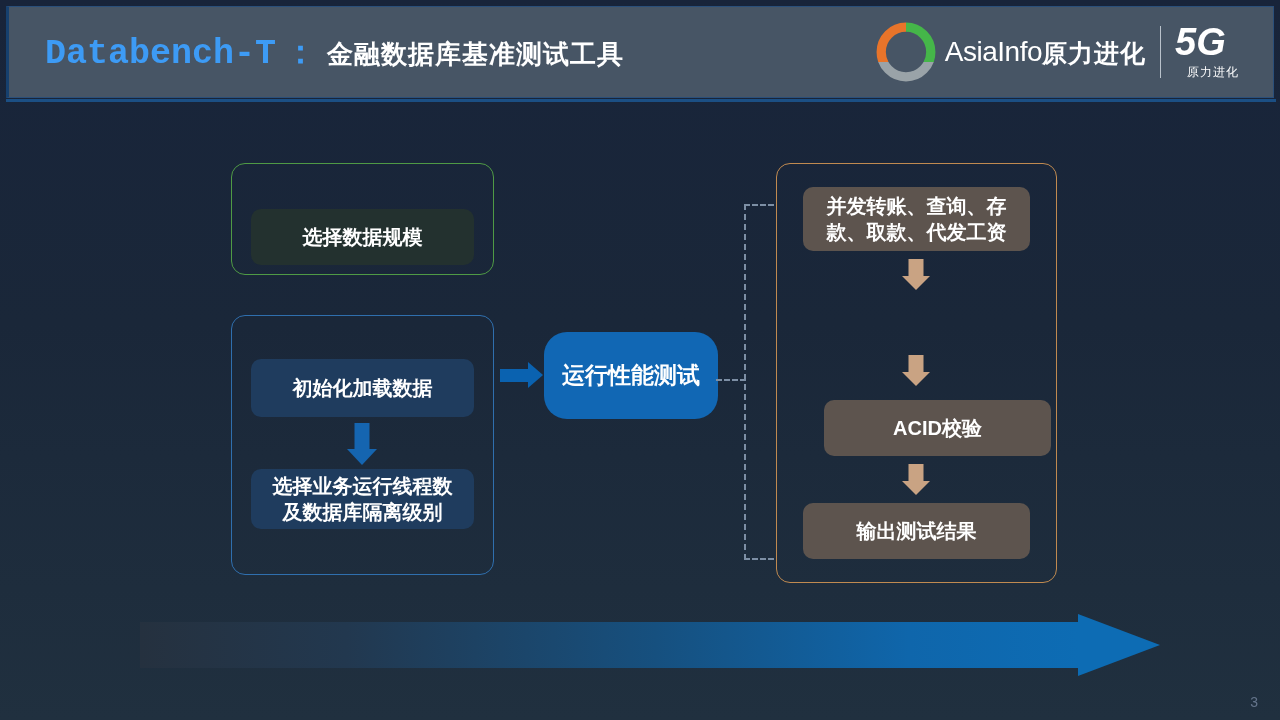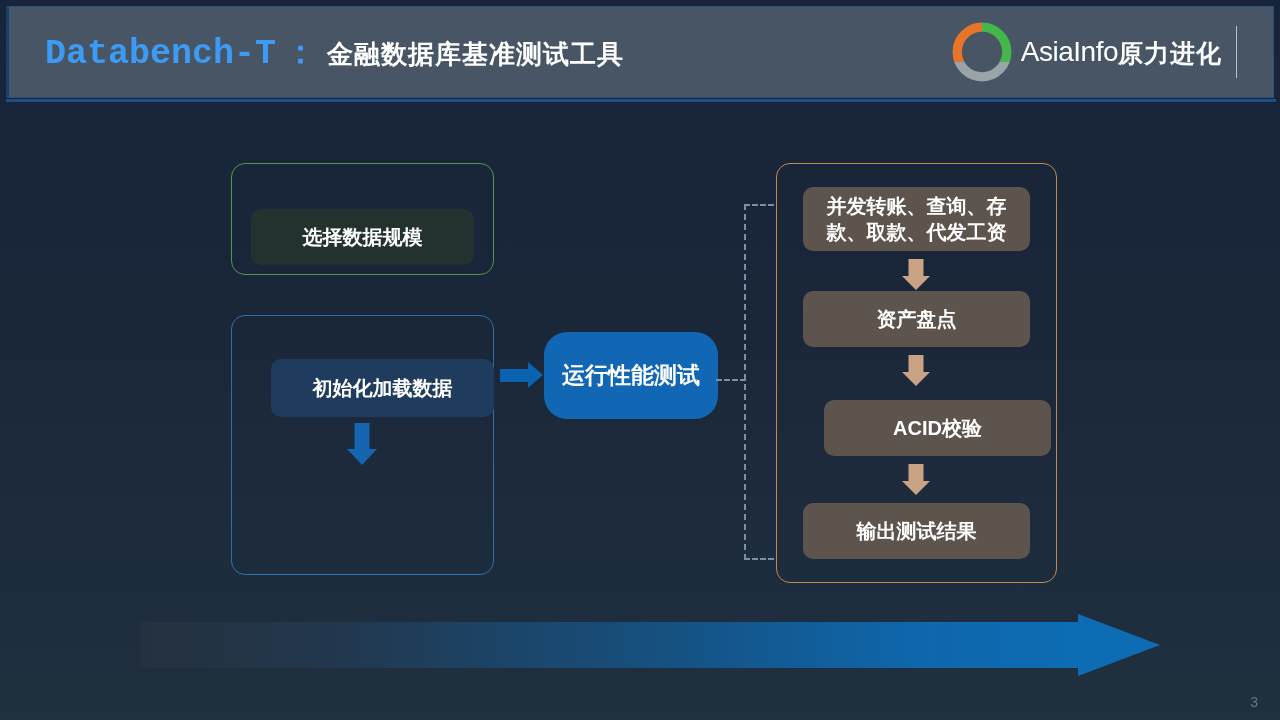--- a/index.html
+++ b/index.html
@@ -288,40 +288,50 @@
         <path d="M50 28 L50 74" stroke="#2f7d43" stroke-width="4" fill="none" opacity="0"></path>
       </svg>
 
       <div id="logo-text">
         <span id="logo-en">AsiaInfo</span>
         <span id="logo-cn">原力进化</span>
       </div>
 
       <div id="logo-divider"></div>
 
+      <div id="logo-5g-wrap">
+        <svg id="logo-5g" viewBox="0 0 100 52">
+          <text x="0" y="42" font-family="Liberation Sans, sans-serif" font-size="50" font-style="italic" font-weight="bold" fill="#ffffff">5G</text>
+        </svg>
+        <span id="logo-slogan">原力进化</span>
+      </div>
     </div>
   </div>
 
   <div class="panel panel-green" style="left:231px; top:163px; width:263px; height:112px;">
   </div>
   <div class="node node-green" style="left:251px; top:209px; width:223px; height:56px;">选择数据规模</div>
 
   <div class="panel panel-blue" style="left:231px; top:315px; width:263px; height:260px;">
   </div>
 
-  <div class="node node-blue" style="left:251px; top:359px; width:223px; height:58px;margin-left:20px;">初始化加载数据</div>
+  <div class="node node-blue" style="left:251px; top:359px; width:223px; height:58px;">初始化加载数据</div>
 
   <div class="arrow-down" style="left:362px; top:423px;">
     <div class="shaft" style="width:15px; height:26px; background:#1565b0;"></div>
     <div class="head" style="top:26px;
          border-left:15px solid transparent;
          border-right:15px solid transparent;
          border-top:16px solid #1565b0;"></div>
   </div>
 
+  <div class="node node-blue" style="left:251px; top:469px; width:223px; height:60px; flex-direction:column;">
+    <span>选择业务运行线程数</span>
+    <span>及数据库隔离级别</span>
+  </div>
 
   <div class="arrow-right-blue" style="left:500px; top:362px;">
     <div class="shaft" style="width:28px;"></div>
     <div class="head"></div>
   </div>
 
   <div class="node node-primary" style="left:544px; top:332px; width:174px; height:87px;">运行性能测试</div>
 
   <div id="bracket">
     <div class="v"></div>
@@ -339,21 +349,20 @@
   </div>
 
   <div class="arrow-down" style="left:916px; top:259px;">
     <div class="shaft" style="width:15px; height:17px; background:#c9a383;"></div>
     <div class="head" style="top:17px;
          border-left:14px solid transparent;
          border-right:14px solid transparent;
          border-top:14px solid #c9a383;"></div>
   </div>
 
-  <div class="node node-brown" style="left:803px; top:291px; width:227px; height:56px;">资产盘点</div>
 
   <div class="arrow-down" style="left:916px; top:355px;">
     <div class="shaft" style="width:15px; height:17px; background:#c9a383;"></div>
     <div class="head" style="top:17px;
          border-left:14px solid transparent;
          border-right:14px solid transparent;
          border-top:14px solid #c9a383;"></div>
   </div>
 
   <div class="node node-brown" style="left:824px; top:400px; width:227px; height:56px;">ACID校验</div>

